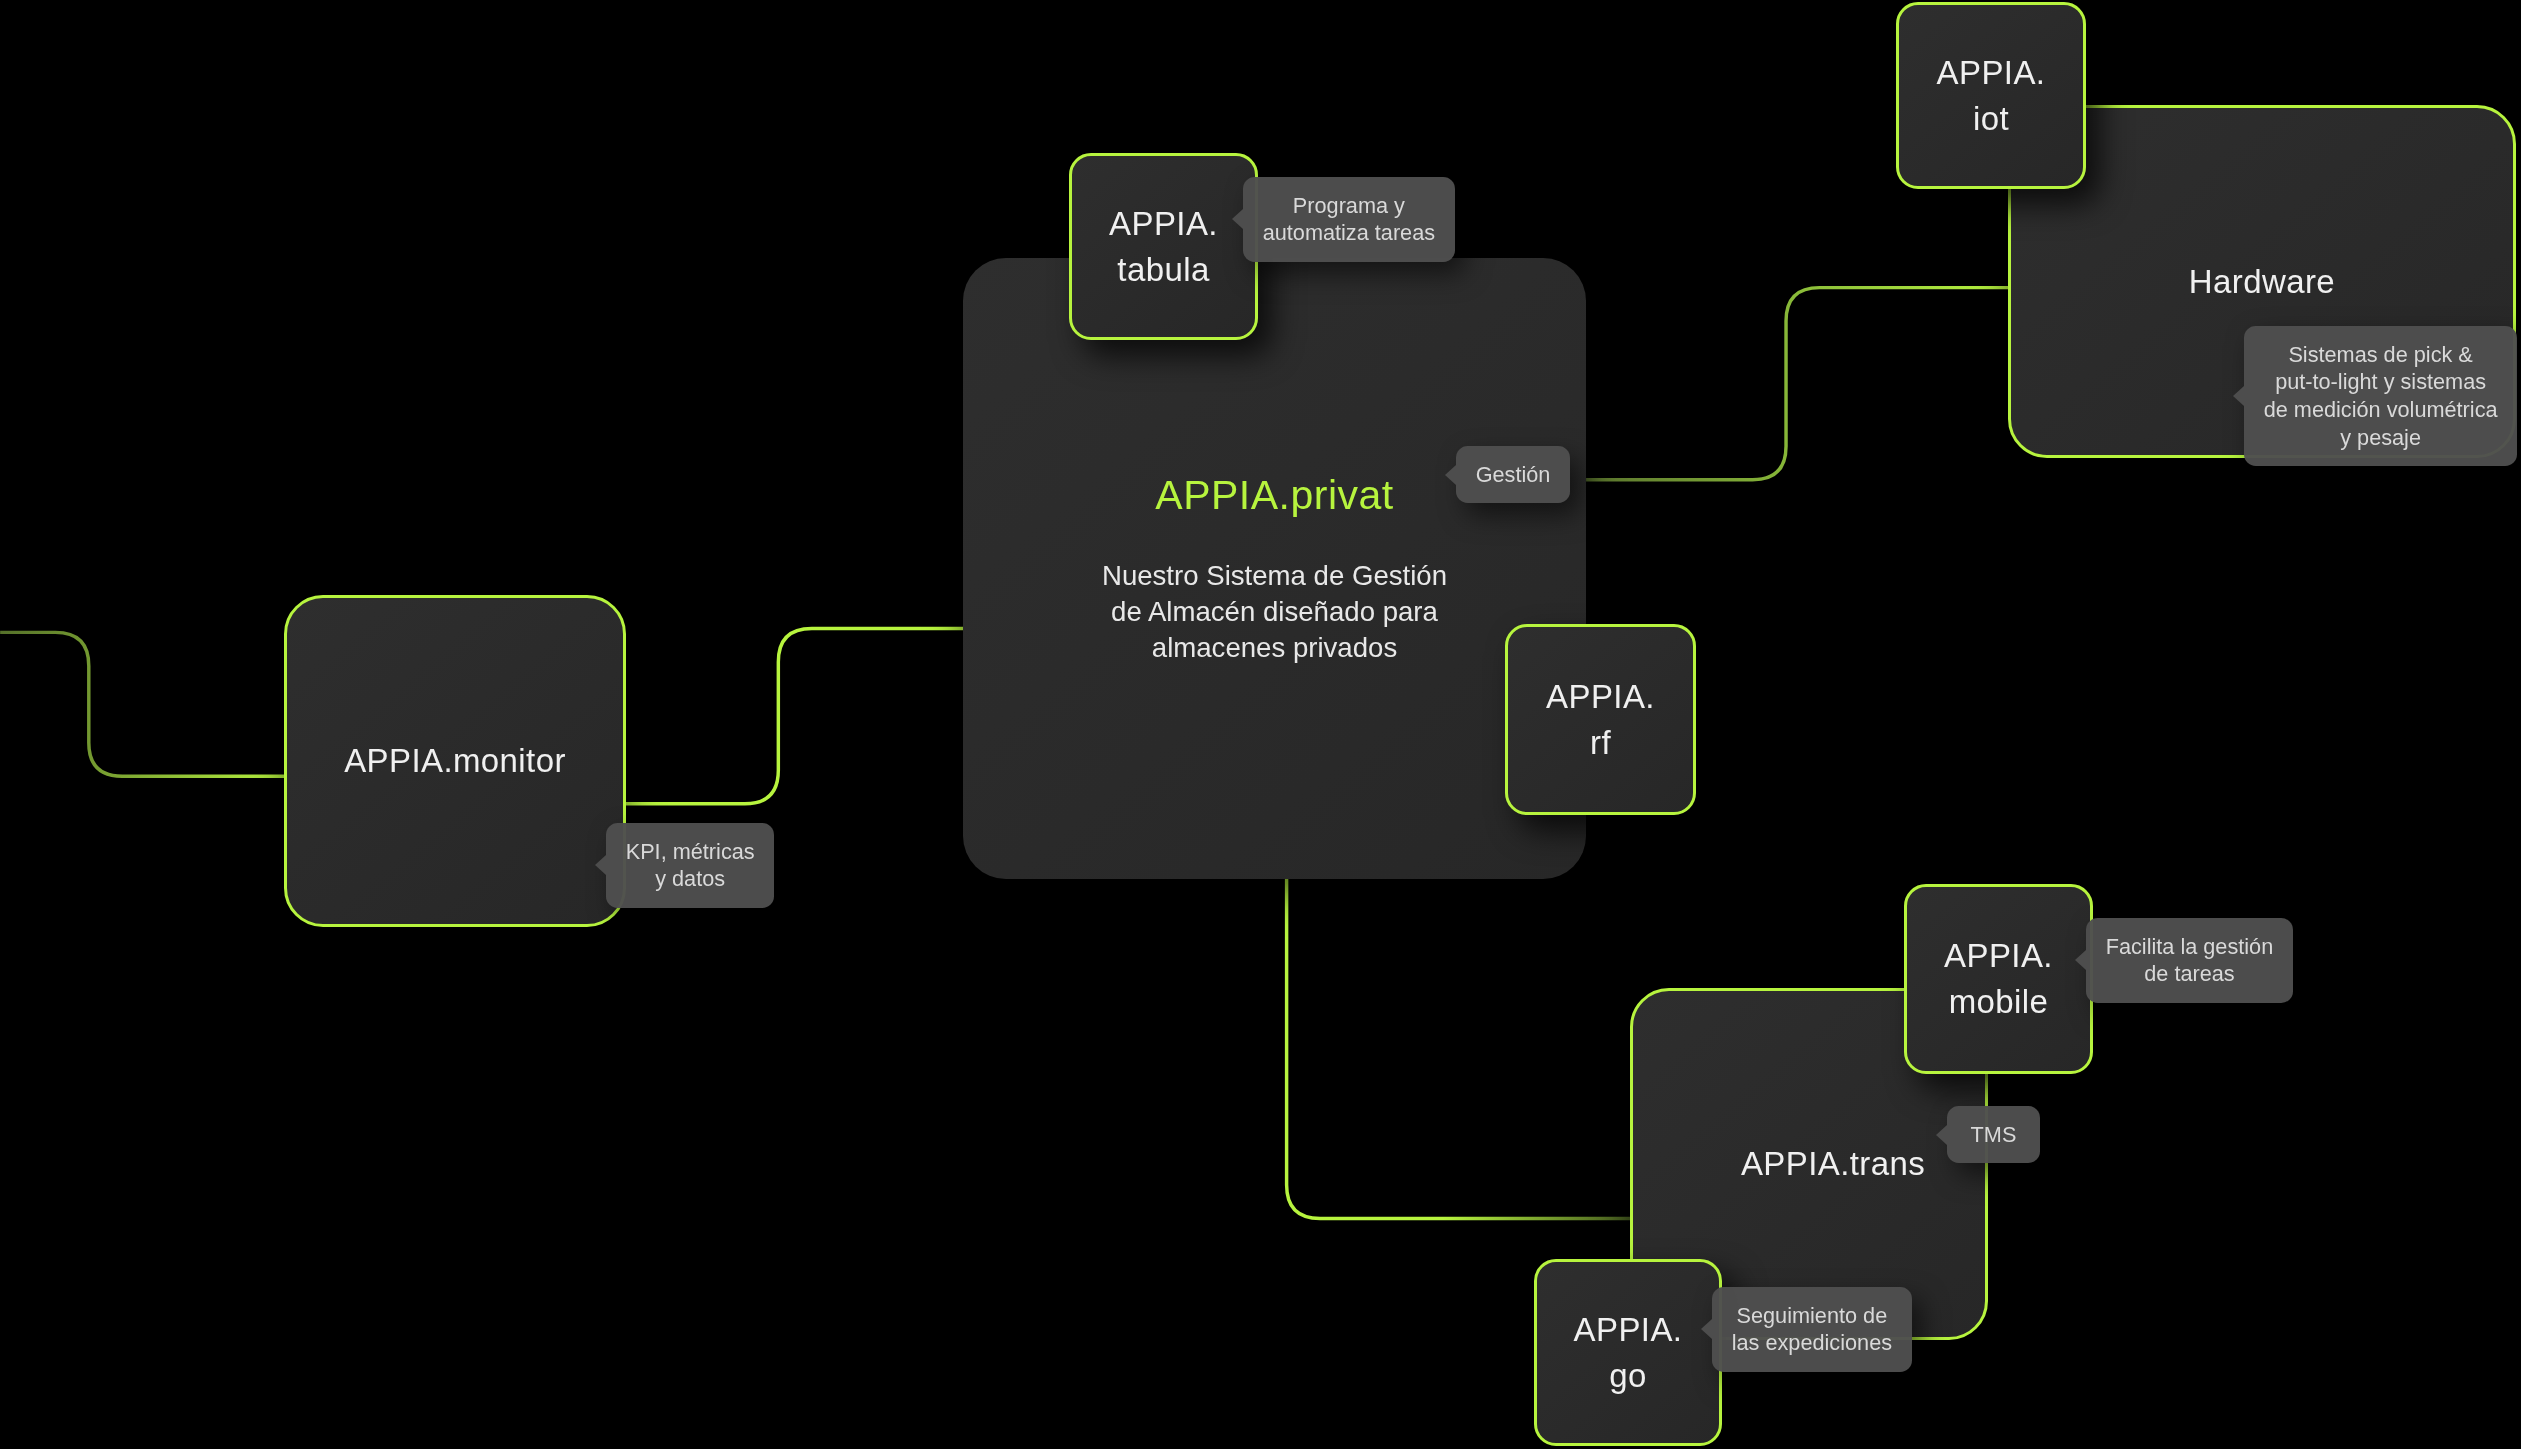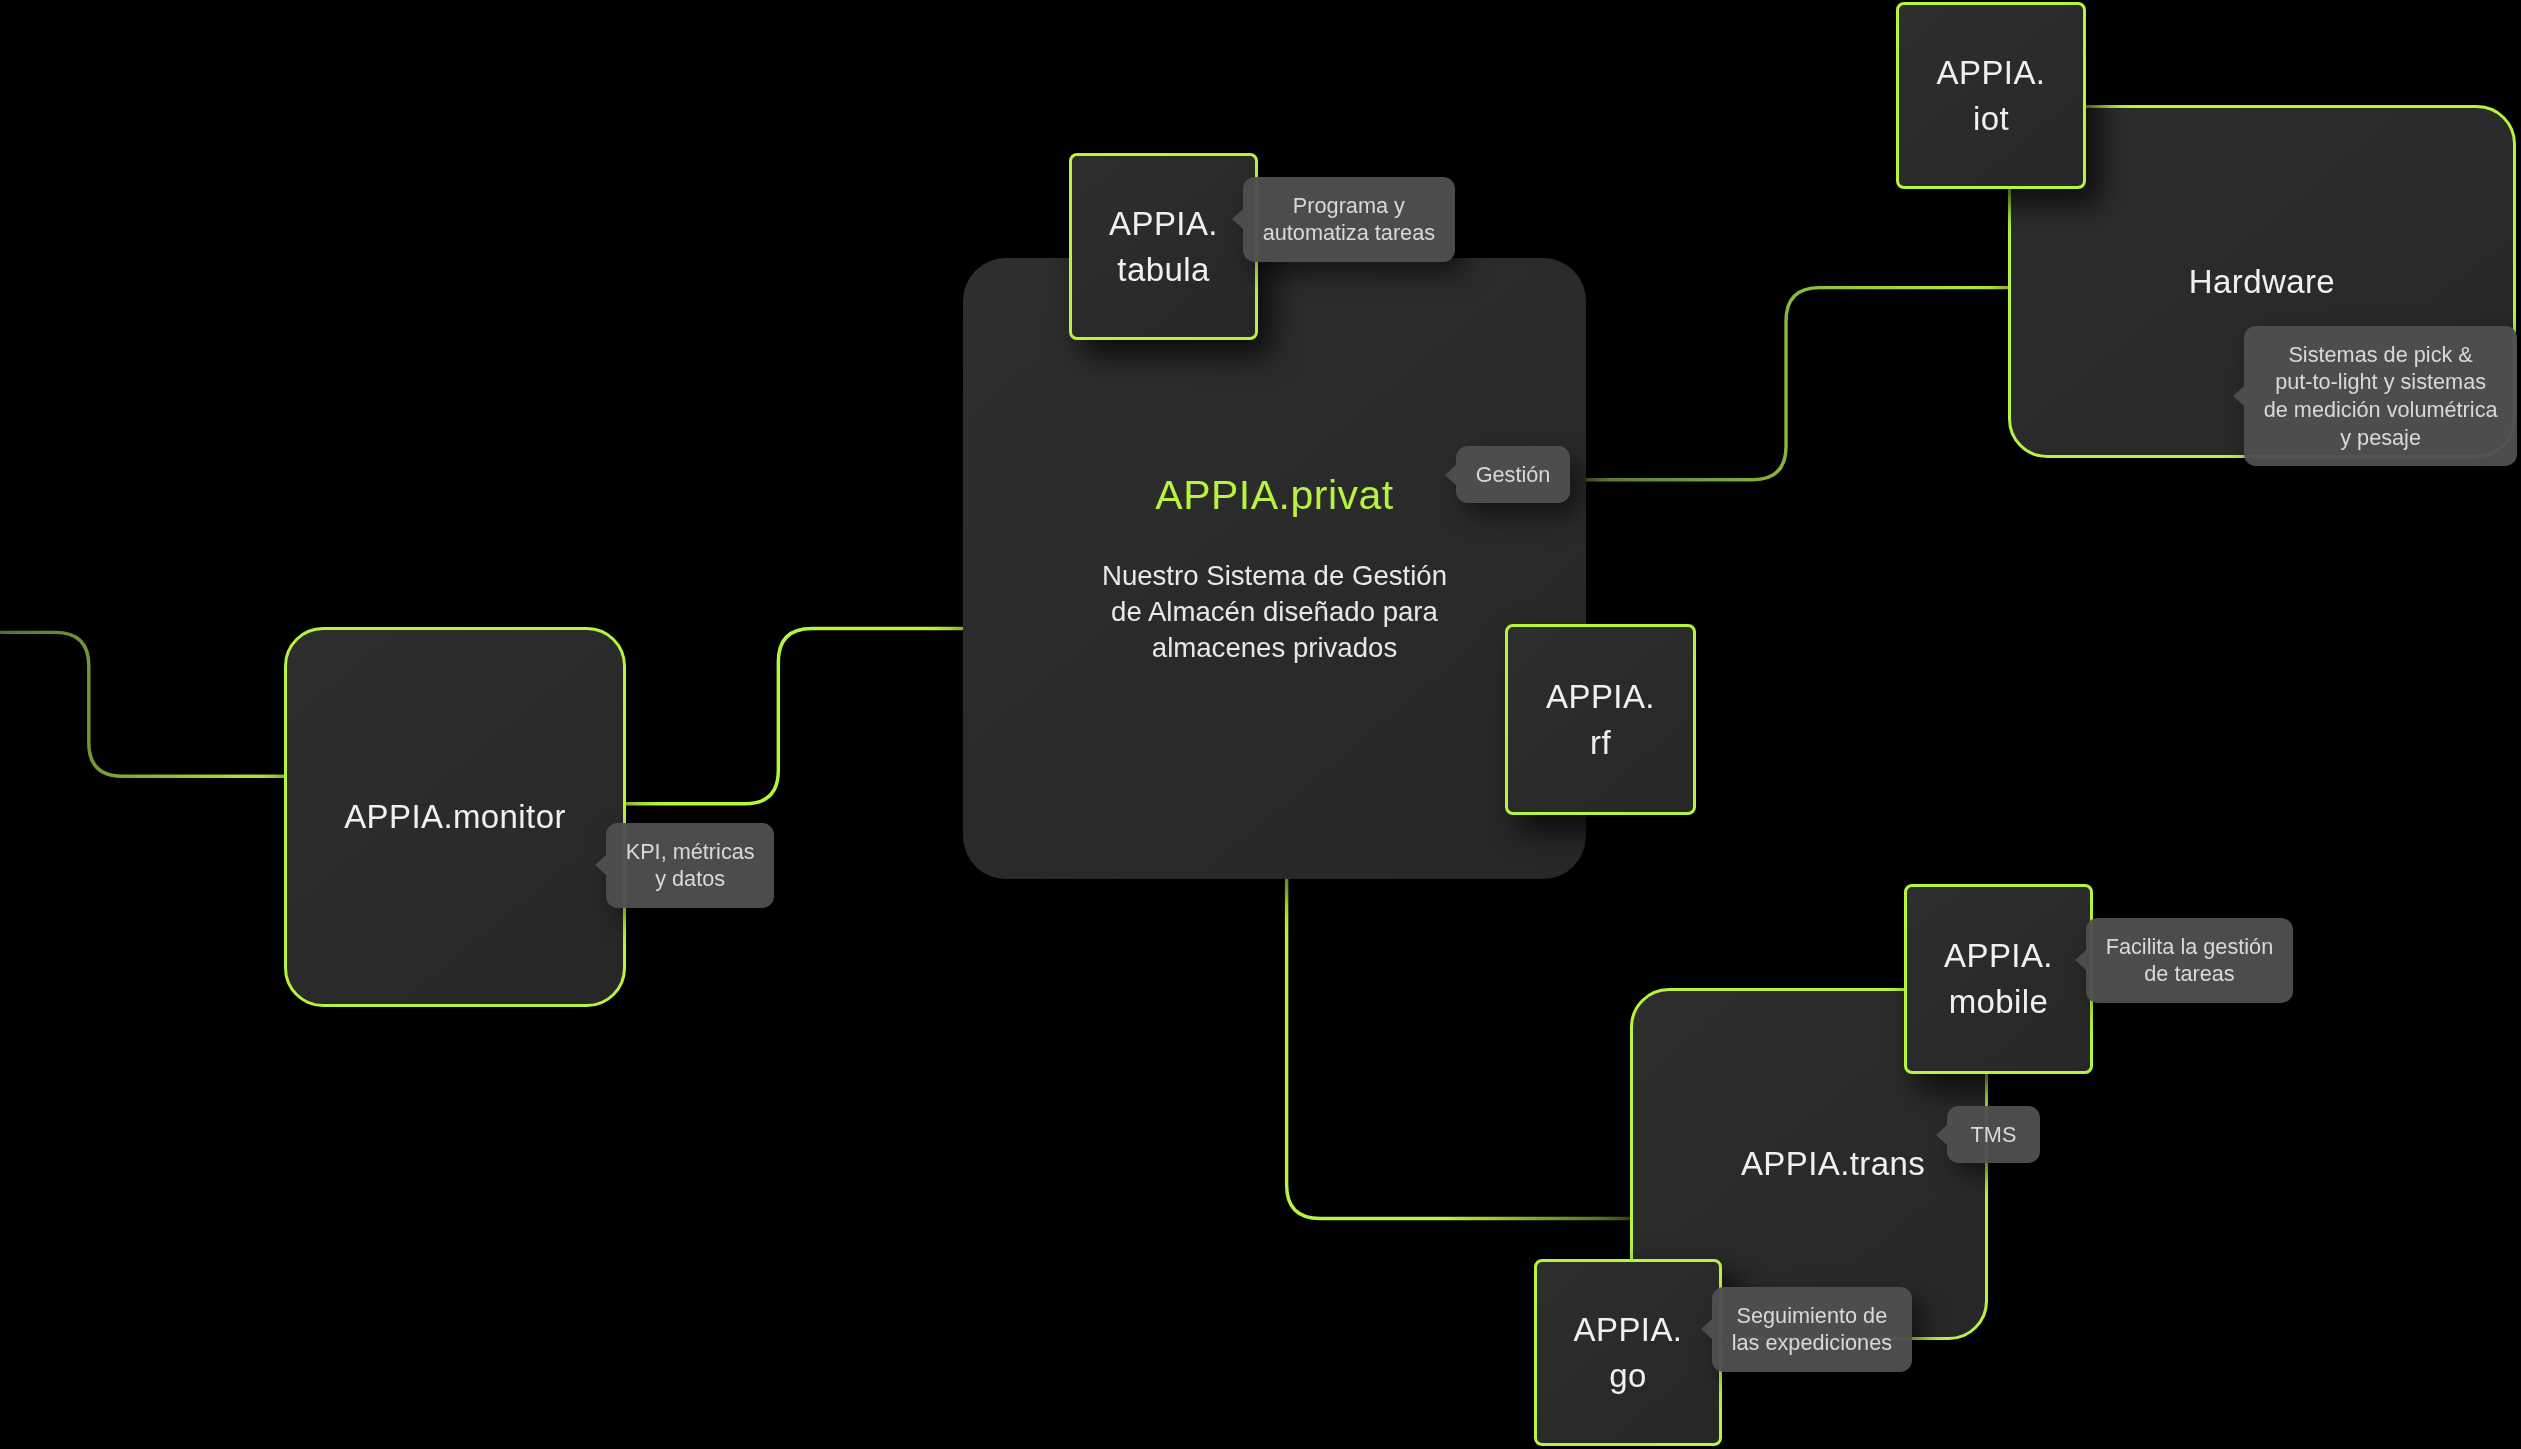--- a/index.html
+++ b/index.html
@@ -34,33 +34,33 @@
   }
   .box.big {
     z-index: 10;
     border-radius: 39px;
     box-shadow: 0 15.8px 35px rgba(0,0,0,0.55);
   }
   .box.bordered { border: 3px solid #b7f43e; }
   .box.sat {
     z-index: 20;
     border: 3px solid #b7f43e;
-    border-radius: 8px;
+    border-radius: 22px;
     box-shadow: 13.8px 15.8px 29.6px rgba(0,0,0,0.72);
   }
   .node-label {
     font-size: 33px;
     line-height: 46px;
     font-weight: 400;
     letter-spacing: 0.4px;
     color: #f0f0f0;
   }
   #privat  { left: 963px;  top: 258px;  width: 623px; height: 621px; border-radius: 43px; }
   #hardware{ left: 2008px; top: 105px;  width: 508px; height: 353px; }
-  #monitor { left: 284px;  top: 627px;  width: 342px; height: 380px; }
+  #monitor { left: 284px;  top: 595px;  width: 342px; height: 332px; }
   #trans   { left: 1630px; top: 988px; width: 358px; height: 352px; padding-left: 48px; }
   #tabula  { left: 1069px; top: 153px;  width: 189px; height: 187px; }
   #iot     { left: 1896px; top: 2px;    width: 190px; height: 187px; }
   #rf      { left: 1505px; top: 624px;  width: 191px; height: 191px; }
   #mobile  { left: 1904px; top: 884px;  width: 189px; height: 190px; }
   #go      { left: 1534px; top: 1259px; width: 188px; height: 187px; }
 
   .privat-title {
     font-size: 41px;
     font-weight: 400;

